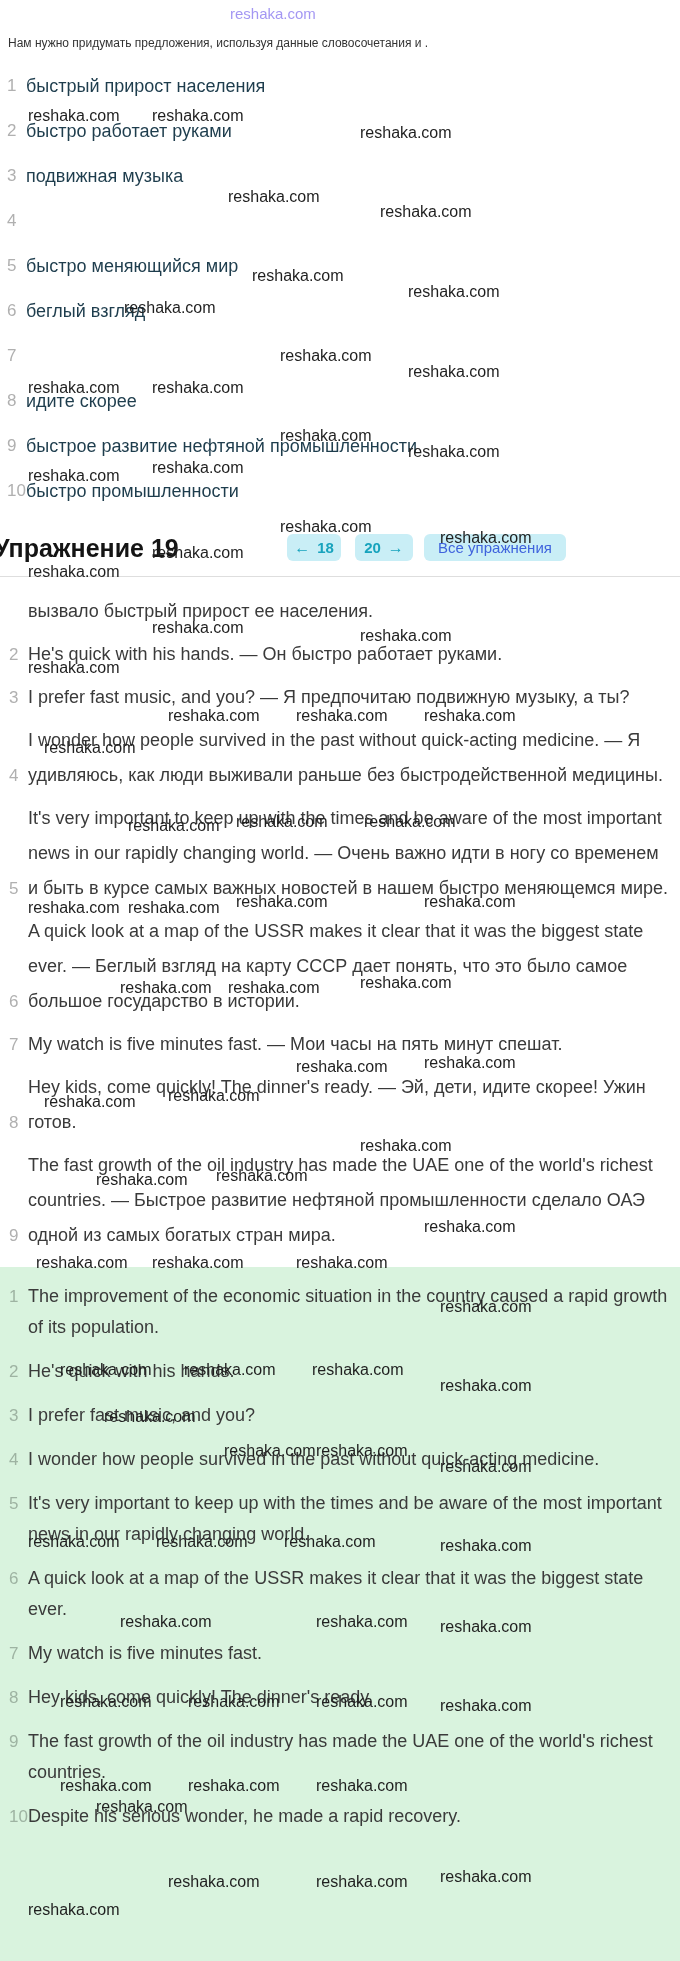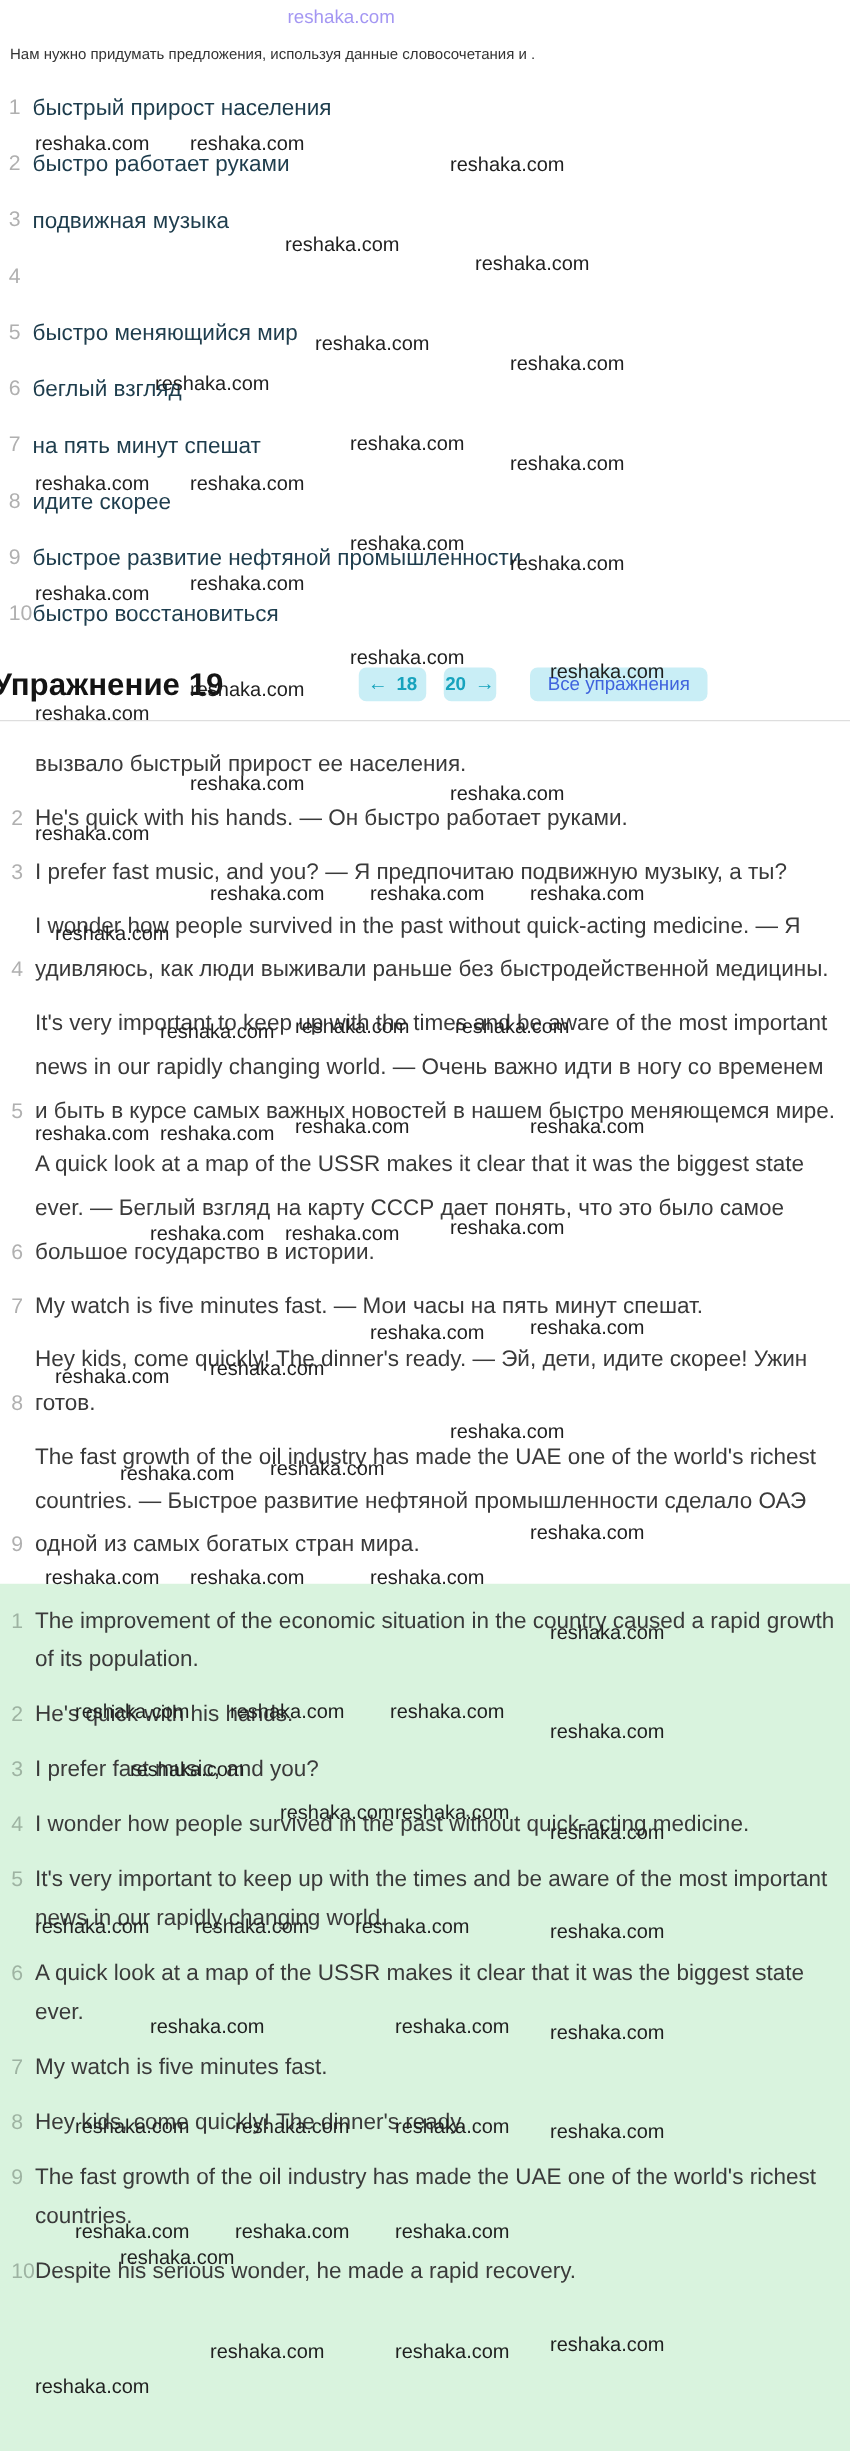--- a/index.html
+++ b/index.html
@@ -35,21 +35,21 @@
   #phrases .row-num{line-height:24px;}
 
   
   .exercise-header{position:absolute;top:528px;left:0;width:680px;height:46px;}
   .exercise-title{font-size:25px;font-weight:bold;color:#141414;margin-left:-6px;line-height:40px;white-space:nowrap;}
   .nav-btn{position:absolute;top:6px;height:27px;display:flex;align-items:center;justify-content:center;gap:7px;
     background:var(--cyan-bg);border-radius:6px;font-size:15px;text-decoration:none;cursor:pointer;}
   .nav-btn .arrow{color:var(--teal);font-size:16px;}
   .nav-btn .nav-num{color:var(--teal);font-weight:bold;}
   .btn-prev{left:287px;width:54px;}
-  .btn-next{left:355px;width:42px;justify-content:center;}
+  .btn-next{left:355px;width:58px;justify-content:center;}
   .btn-all{left:424px;width:142px;color:var(--blue);}
   .divider{position:absolute;top:576px;left:0;width:680px;height:1px;background:#dedede;}
 
   
   .main{position:absolute;top:590px;left:0;width:680px;bottom:0;display:flex;flex-direction:column;}
   #answers{padding:4px 10px 6px 2px;}
   #answers .row{margin-bottom:8px;align-items:flex-end;}
   #answers .row-text{color:var(--body);font-size:18px;line-height:35px;}
   #answers .row-num{line-height:35px;}
 
@@ -91,33 +91,32 @@
       <div class="row">
     <span class="row-num">5</span>
     <span class="row-text">быстро меняющийся мир</span>
   </div>
       <div class="row">
     <span class="row-num">6</span>
     <span class="row-text">беглый взгляд</span>
   </div>
       <div class="row">
     <span class="row-num">7</span>
-    <span class="row-text">на пять минут спешат</span>
   </div>
       <div class="row">
     <span class="row-num">8</span>
     <span class="row-text">идите скорее</span>
   </div>
       <div class="row">
     <span class="row-num">9</span>
     <span class="row-text">быстрое развитие нефтяной промышленности</span>
   </div>
       <div class="row">
     <span class="row-num">10</span>
-    <span class="row-text">быстро восстановиться</span>
+    <span class="row-text">быстро промышленности</span>
   </div>
     </div>
 
   <div class="exercise-header">
     <h1 class="exercise-title">Упражнение 19</h1>
     <a class="nav-btn btn-prev">
       <span class="arrow">←</span>
       <span class="nav-num">18</span>
     </a>
     <a class="nav-btn btn-next">

